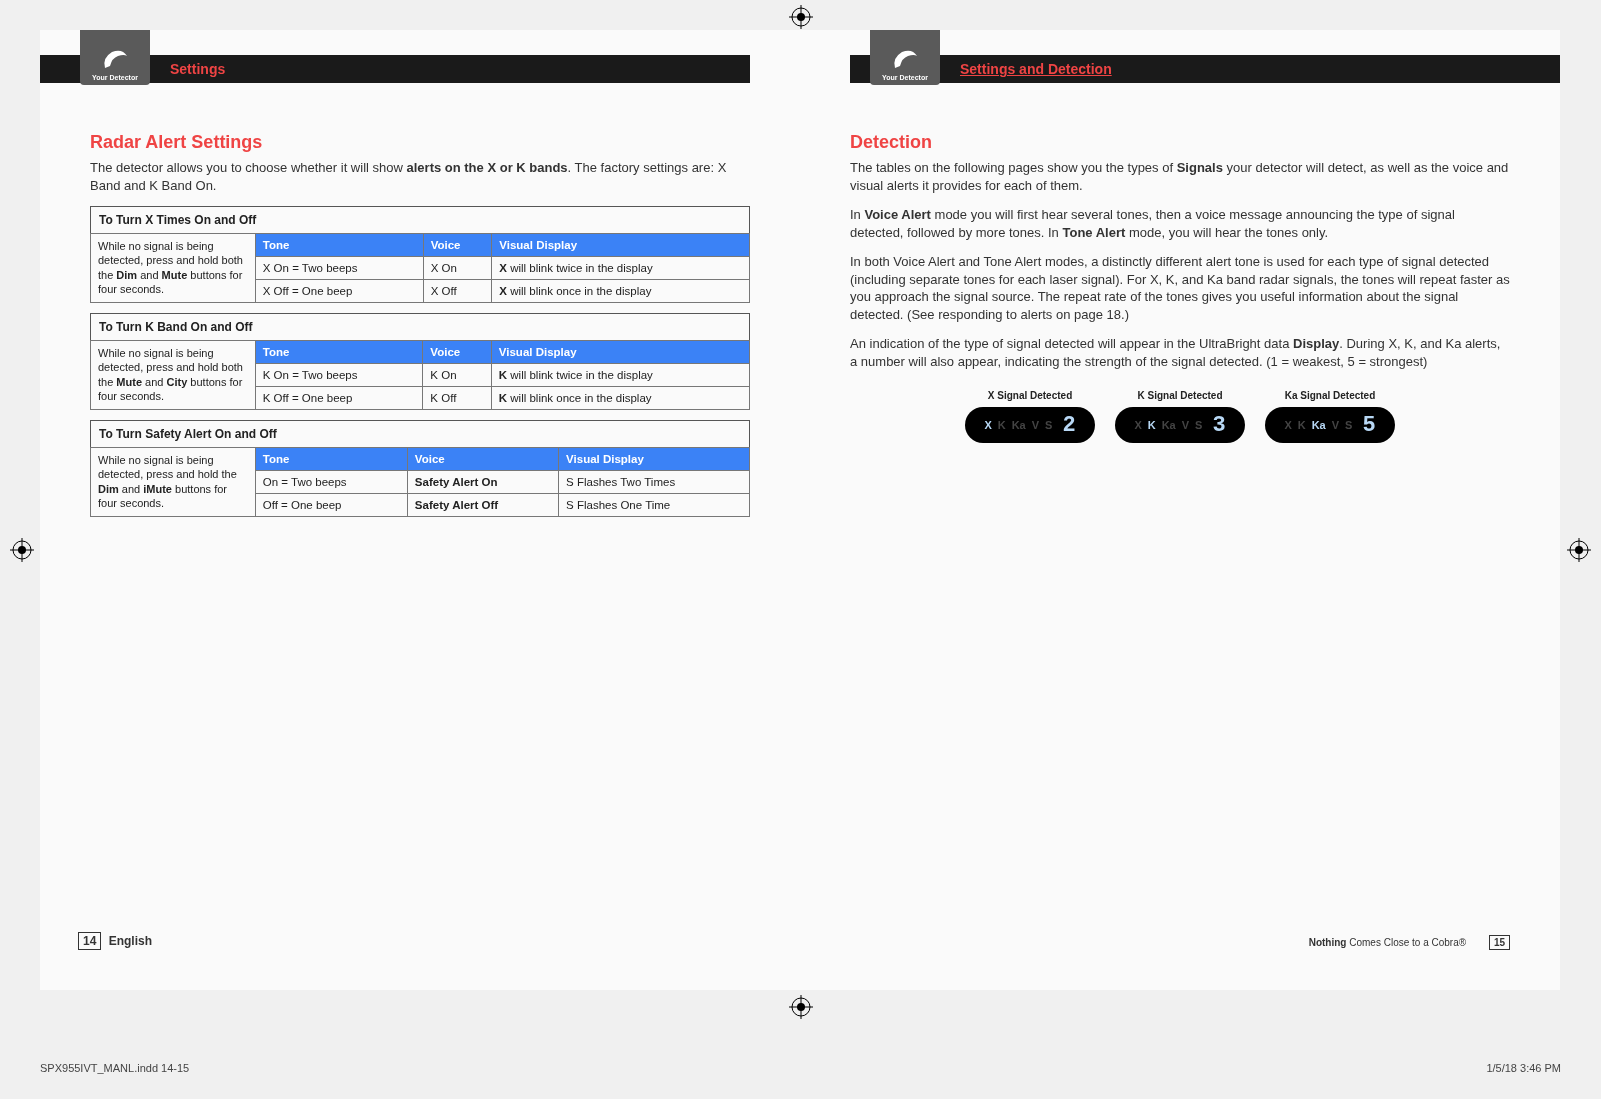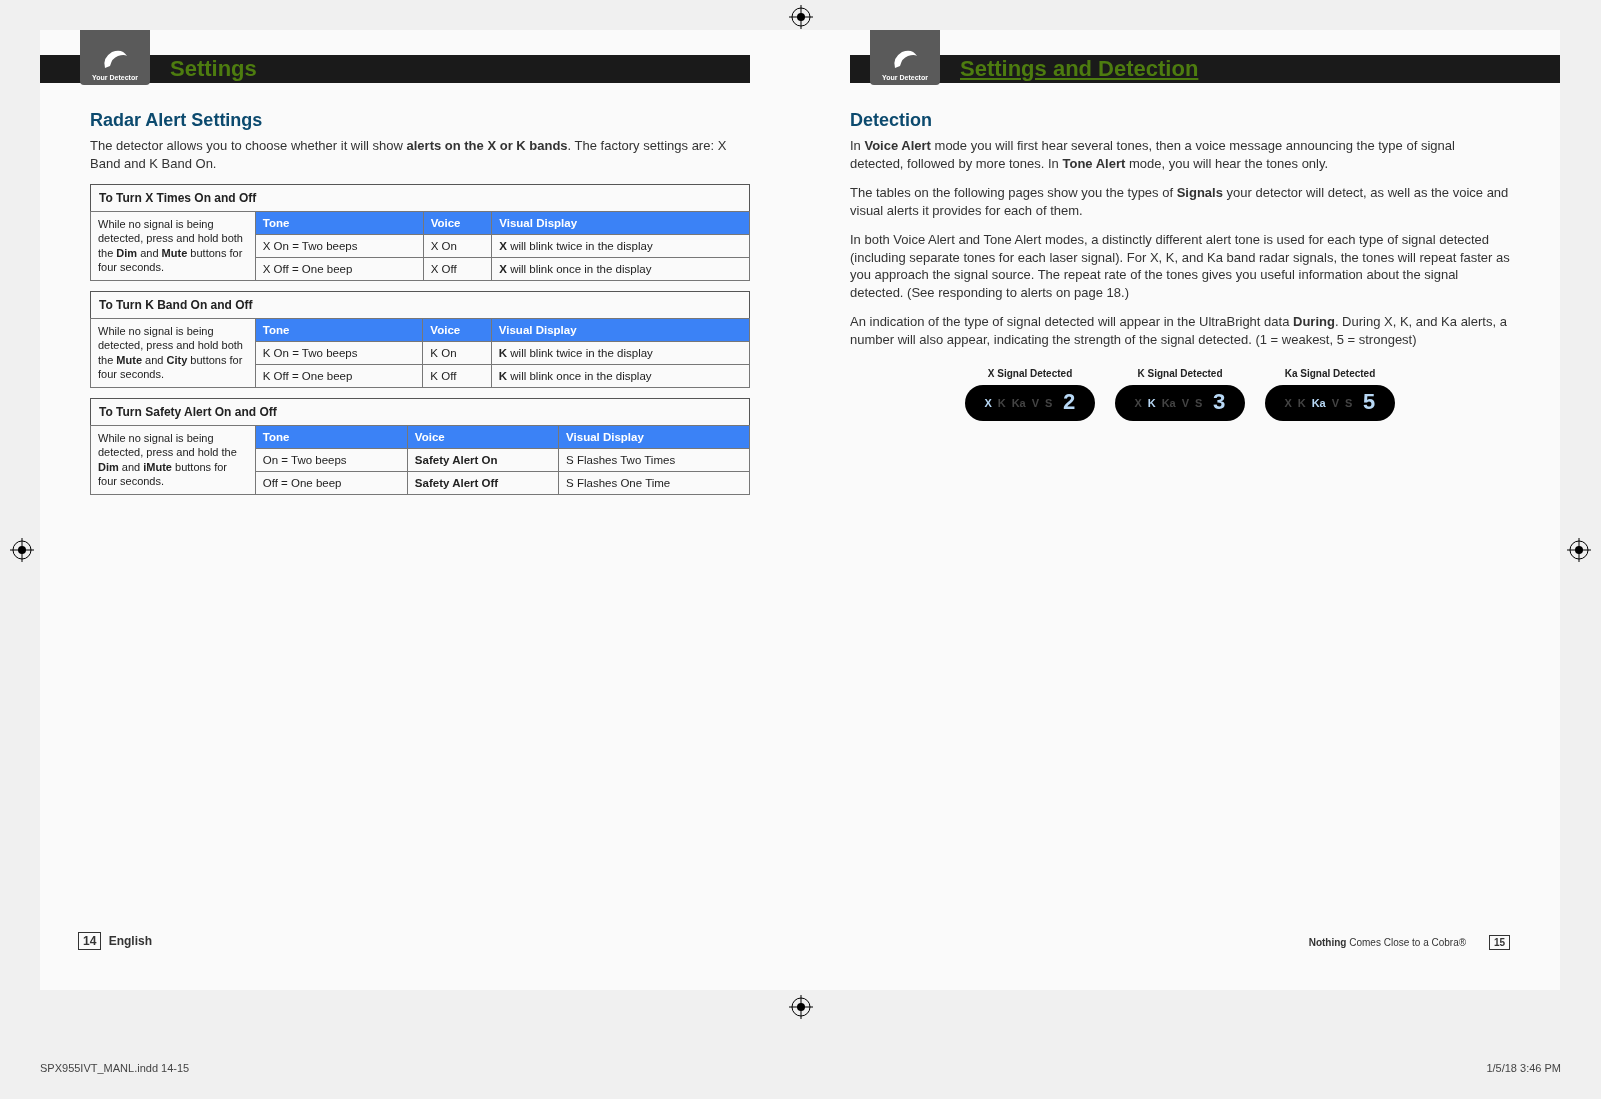--- a/index.html
+++ b/index.html
@@ -59,34 +59,34 @@
   .page.right .badge { left: 20px; }
   .badge-label {
     color: #fff;
     font-size: 7px;
     font-weight: bold;
   }
   .badge svg { margin-bottom: 2px; }
   .header-title {
     position: absolute;
     top: 25px;
-    color: #4d7c0f;
-    font-size: 22px;
+    color: #ef4444;
+    font-size: 14px;
     font-weight: bold;
     line-height: 28px;
     z-index: 3;
     text-align: center;
   }
   .page.left .header-title { left: 80px; }
   .page.right .header-title { left: 110px; text-decoration: underline; }
   .section-title {
     font-size: 18px;
     font-weight: bold;
-    color: #0c4a6e;
-    margin-top: 30px;
+    color: #ef4444;
+    margin-top: 52px;
     margin-bottom: 6px;
   }
   .body-text {
     font-size: 13px;
     color: #333;
     line-height: 1.35;
     margin-bottom: 12px;
   }
   .body-text b { font-weight: bold; }
   table.settings {
@@ -342,24 +342,24 @@
       <div class="badge">
         <svg width="30" height="24" viewBox="0 0 30 24">
             <path d="M5 20 Q2 10 12 4 Q22 0 27 8 Q24 6 18 8 Q12 10 10 18 Z" fill="#fff"></path>
           </svg>
         <span class="badge-label">Your Detector</span>
       </div>
       <div class="header-title">Settings and Detection</div>
     </div>
 
     <div class="section-title">Detection</div>
+    <div class="body-text">The tables on the following pages show you the types of <b>Signals</b> your detector will detect, as well as the voice and visual alerts it provides for each of them.</div>
     <div class="body-text">In <b>Voice Alert</b> mode you will first hear several tones, then a voice message announcing the type of signal detected, followed by more tones. In <b>Tone Alert</b> mode, you will hear the tones only.</div>
-    <div class="body-text">The tables on the following pages show you the types of <b>Signals</b> your detector will detect, as well as the voice and visual alerts it provides for each of them.</div>
     <div class="body-text">In both Voice Alert and Tone Alert modes, a distinctly different alert tone is used for each type of signal detected (including separate tones for each laser signal). For X, K, and Ka band radar signals, the tones will repeat faster as you approach the signal source. The repeat rate of the tones gives you useful information about the signal detected. (See responding to alerts on page 18.)</div>
-    <div class="body-text">An indication of the type of signal detected will appear in the UltraBright data <b>During</b>. During X, K, and Ka alerts, a number will also appear, indicating the strength of the signal detected. (1 = weakest, 5 = strongest)</div>
+    <div class="body-text">An indication of the type of signal detected will appear in the UltraBright data <b>Display</b>. During X, K, and Ka alerts, a number will also appear, indicating the strength of the signal detected. (1 = weakest, 5 = strongest)</div>
 
     <div class="display-row" id="display-row">
         <div class="display-block">
           <div class="display-label">X Signal Detected</div>
           <div class="lcd">
             <span class="on">X</span>
             <span>K</span>
             <span>Ka</span>
             <span>V</span>
             <span>S</span>

